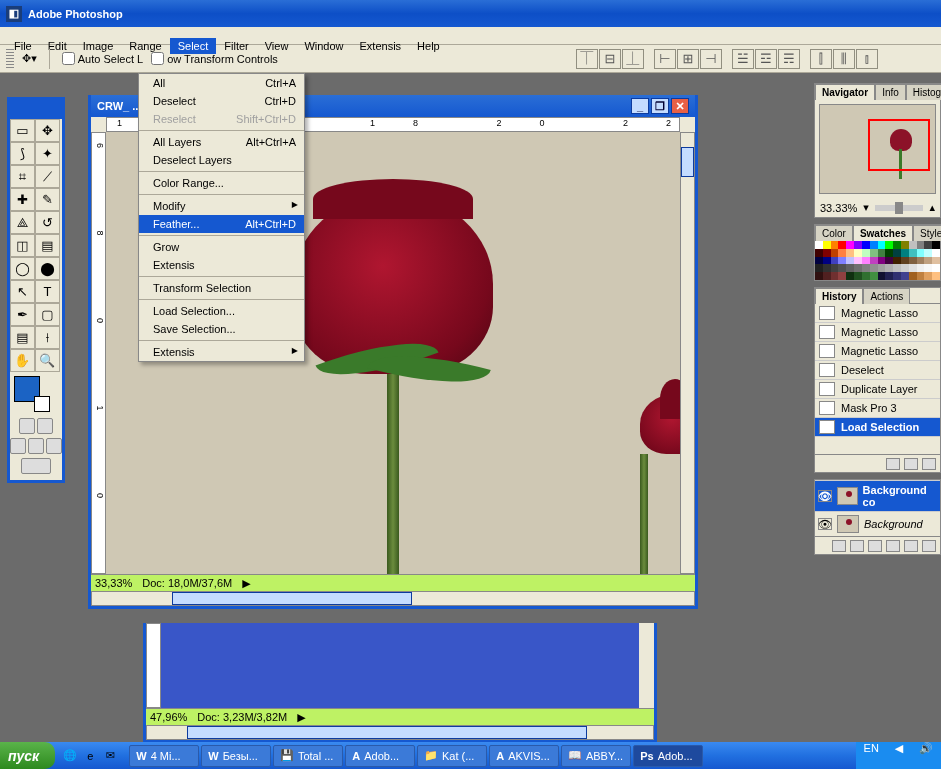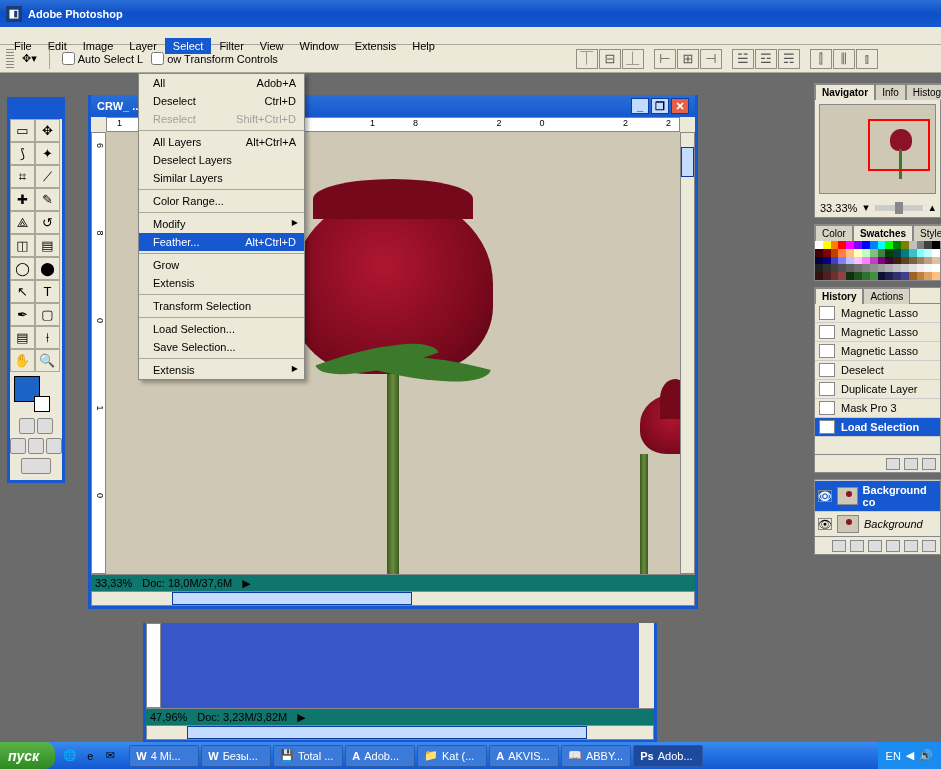--- a/index.html
+++ b/index.html
@@ -48,21 +48,21 @@
 .bloom:before { content:""; position:absolute; top:-15px; left:20px; right:20px; height:40px; background: #76081c; border-radius: 50% 50% 0 0; }
 .stem { width: 12px; height: 200px; background: linear-gradient(to right, #3a5a1e, #6b8c3d, #3a5a1e); }
 .leaf { position:absolute; width:120px; height:30px; background:#3a7a2a; border-radius: 0 100% 0 100%; }
 .lf1 { bottom:200px; left: -70px; transform: rotate(-20deg); }
 .lf2 { bottom:190px; right: -90px; transform: rotate(15deg) scaleX(-1); }
 .rose2 { position:absolute; right:-30px; bottom:0; }
 .rose2 .bloom { width:70px; height:60px; }
 .rose2 .stem { height:120px; width:8px; }
 .vscroll { position:absolute; top:15px; right:0; bottom:32px; width:15px; background:#ece9d8; border:1px solid #888; }
 .vscroll .thumb { position:absolute; top:14px; left:0; right:0; height:30px; background:#c4dcff; border:1px solid #0d3b9e; }
-.statusbar { position:absolute; bottom:15px; left:0; right:0; height:17px; background:#0f766e; border-top:1px solid #888; display:flex; align-items:center; font-size:10px; gap:10px; padding:0 4px;}
+.statusbar { position:absolute; bottom:15px; left:0; right:0; height:17px; background:#bef264; border-top:1px solid #888; display:flex; align-items:center; font-size:10px; gap:10px; padding:0 4px;}
 .hscroll { position:absolute; bottom:0; left:0; right:0; height:15px; background:#ece9d8; border:1px solid #888;}
 .hscroll .thumb { position:absolute; top:0; left:80px; width:240px; bottom:0; background:#c4dcff; border:1px solid #0d3b9e; }
 
 .win2 { top: 550px; left: 143px; width: 514px; height: 120px; border-top: none; }
 .win2 .canvas2 { position:absolute; top:0; left:15px; right:15px; bottom:32px; background:#3956c8; }
 .win2 .ruler-v { top:0; }
 
 
 .dropdown { position: absolute; top:0; left: 138px; width: 167px; background: #ece9d8; border: 1px solid #888; box-shadow: 3px 3px 4px rgba(0,0,0,.3); z-index:100; }
 .dropdown .mi { padding: 3px 8px 3px 14px; display:flex; justify-content:space-between; font-size:11px; cursor:pointer; position:relative;}
@@ -105,35 +105,35 @@
 .pfbtn { width:14px; height:12px; border:1px solid #888; background:#ddd; }
 
 
 .taskbar { position:absolute; bottom:0; left:0; right:0; height:27px; background: linear-gradient(to bottom, #3a8af0, #2170e0 50%, #1558d0); display:flex; align-items:center; }
 .taskbar .start { height:100%; padding:0 16px 0 8px; background: linear-gradient(to bottom, #5ab34a, #2d8a1e); color:#fff; font-style:italic; font-weight:bold; font-size:14px; display:flex; align-items:center; border-radius: 0 10px 10px 0; }
 .taskbar .qlaunch { display:flex; gap:2px; padding:0 6px; }
 .taskbar .qlaunch span { width:18px; height:18px; display:flex; align-items:center; justify-content:center; }
 .taskbar .tasks { display:flex; gap:2px; flex:1; padding:0 4px; overflow:hidden; }
 .taskbar .task { height:22px; padding: 0 6px; background:#3b7ad8; color:#fff; font-size:10px; display:flex; align-items:center; gap:4px; border:1px solid #2a5aaa; border-radius:2px; min-width:70px; }
 .taskbar .task.act { background:#1e4a9e; }
-.taskbar .tray { background:#1a8cf0; height:100%; padding:0 8px; display:flex; align-items:center; color:#fff; gap:5px;}
+.taskbar .tray { background:#1a8cf0; height:100%; padding:0 8px; display:flex; color:#fff; gap:16px;}
 </style>
 </head>
 <body>
 
 <div class="titlebar">
   <div class="ps-icon">◧</div>
   <span>Adobe Photoshop</span>
 </div>
 
 <div class="menubar">
   <span>File</span>
   <span>Edit</span>
   <span>Image</span>
-  <span>Layer</span>
+  <span>Range</span>
   <span class="open">Select</span>
   <span>Filter</span>
   <span>View</span>
   <span>Window</span>
   <span>Extensis</span>
   <span>Help</span>
 </div>
 
 <div class="optionsbar">
   <div class="grip"></div>
@@ -164,40 +164,37 @@
     <div class="abtn">⫼</div>
     <div class="abtn">⫾</div>
   </div>
 </div>
 
 <div class="workspace">
 
   <div class="dropdown" id="dropdown">
       <div class="mi">
         <span>All</span>
-        <span>Adob+A</span>
+        <span>Ctrl+A</span>
       </div>
       <div class="mi">
         <span>Deselect</span>
         <span>Ctrl+D</span>
       </div>
       <div class="mi dis">
         <span>Reselect</span>
         <span>Shift+Ctrl+D</span>
       </div>
       <hr>
       <div class="mi">
         <span>All Layers</span>
         <span>Alt+Ctrl+A</span>
       </div>
       <div class="mi">
         <span>Deselect Layers</span>
-      </div>
-      <div class="mi">
-        <span>Similar Layers</span>
       </div>
       <hr>
       <div class="mi">
         <span>Color Range...</span>
       </div>
       <hr>
       <div class="mi arrow">
         <span>Modify</span>
       </div>
       <div class="mi sel">

